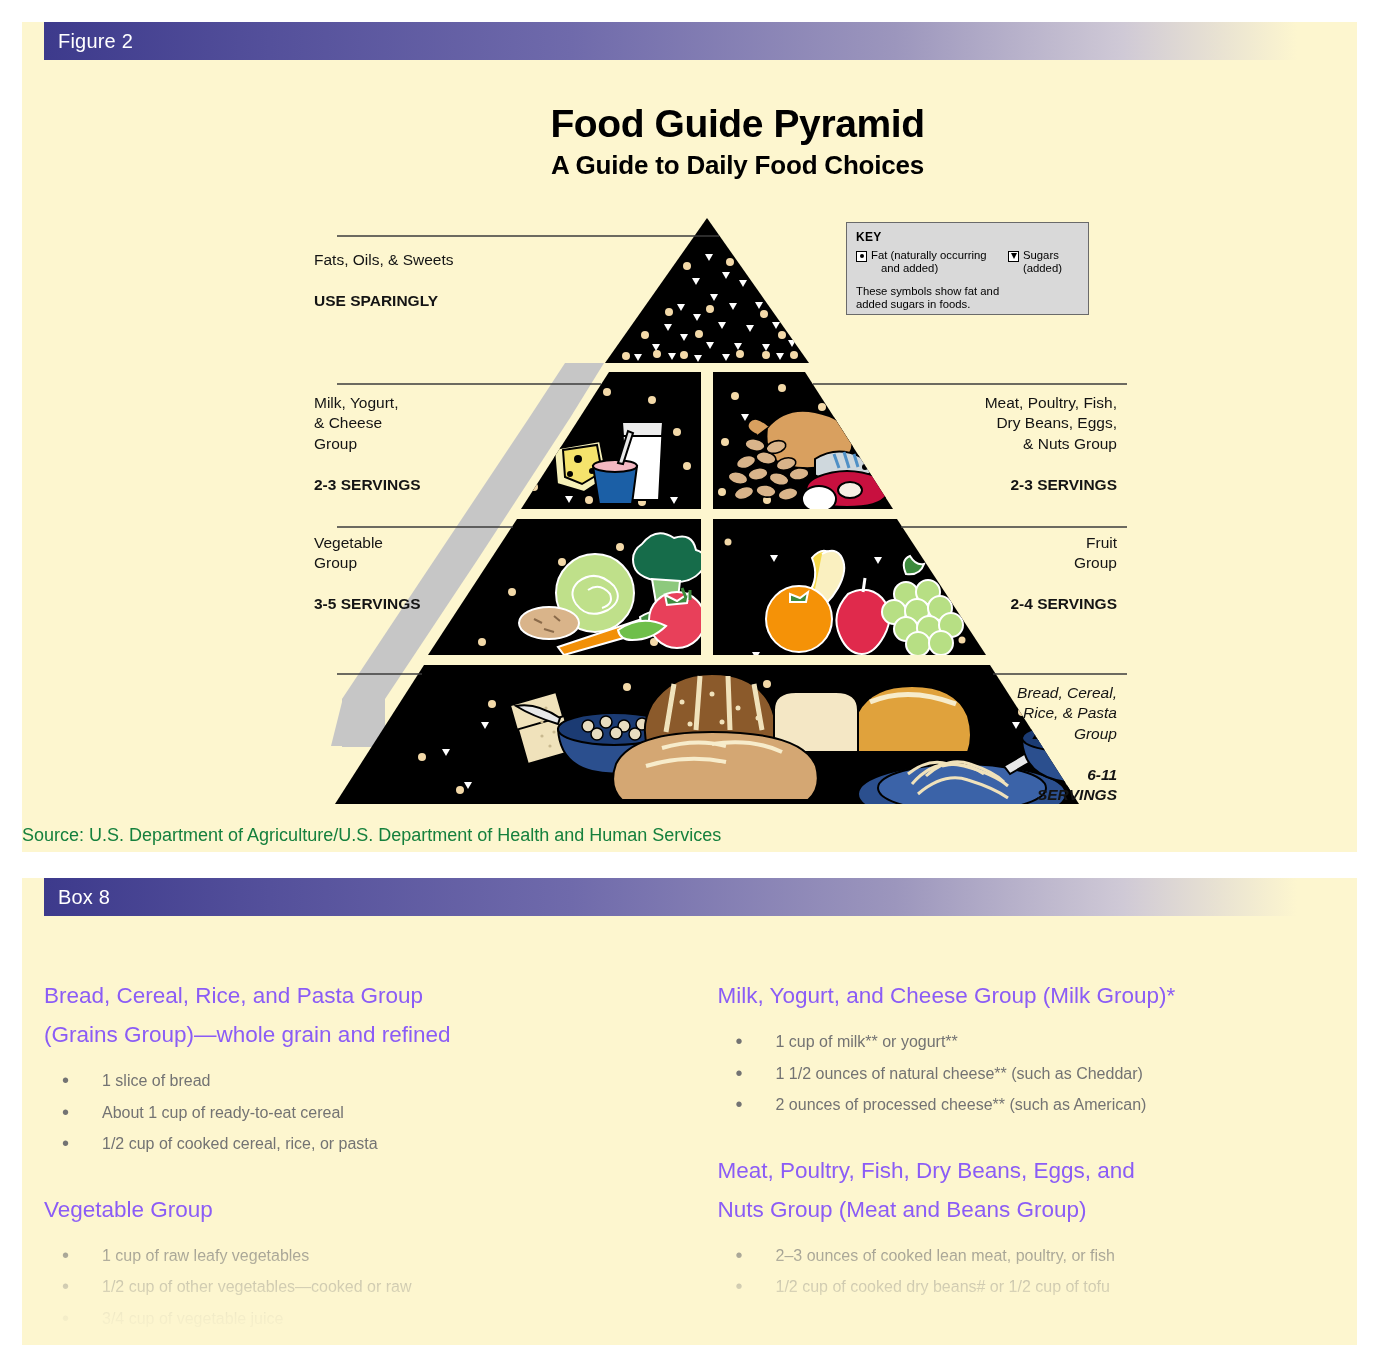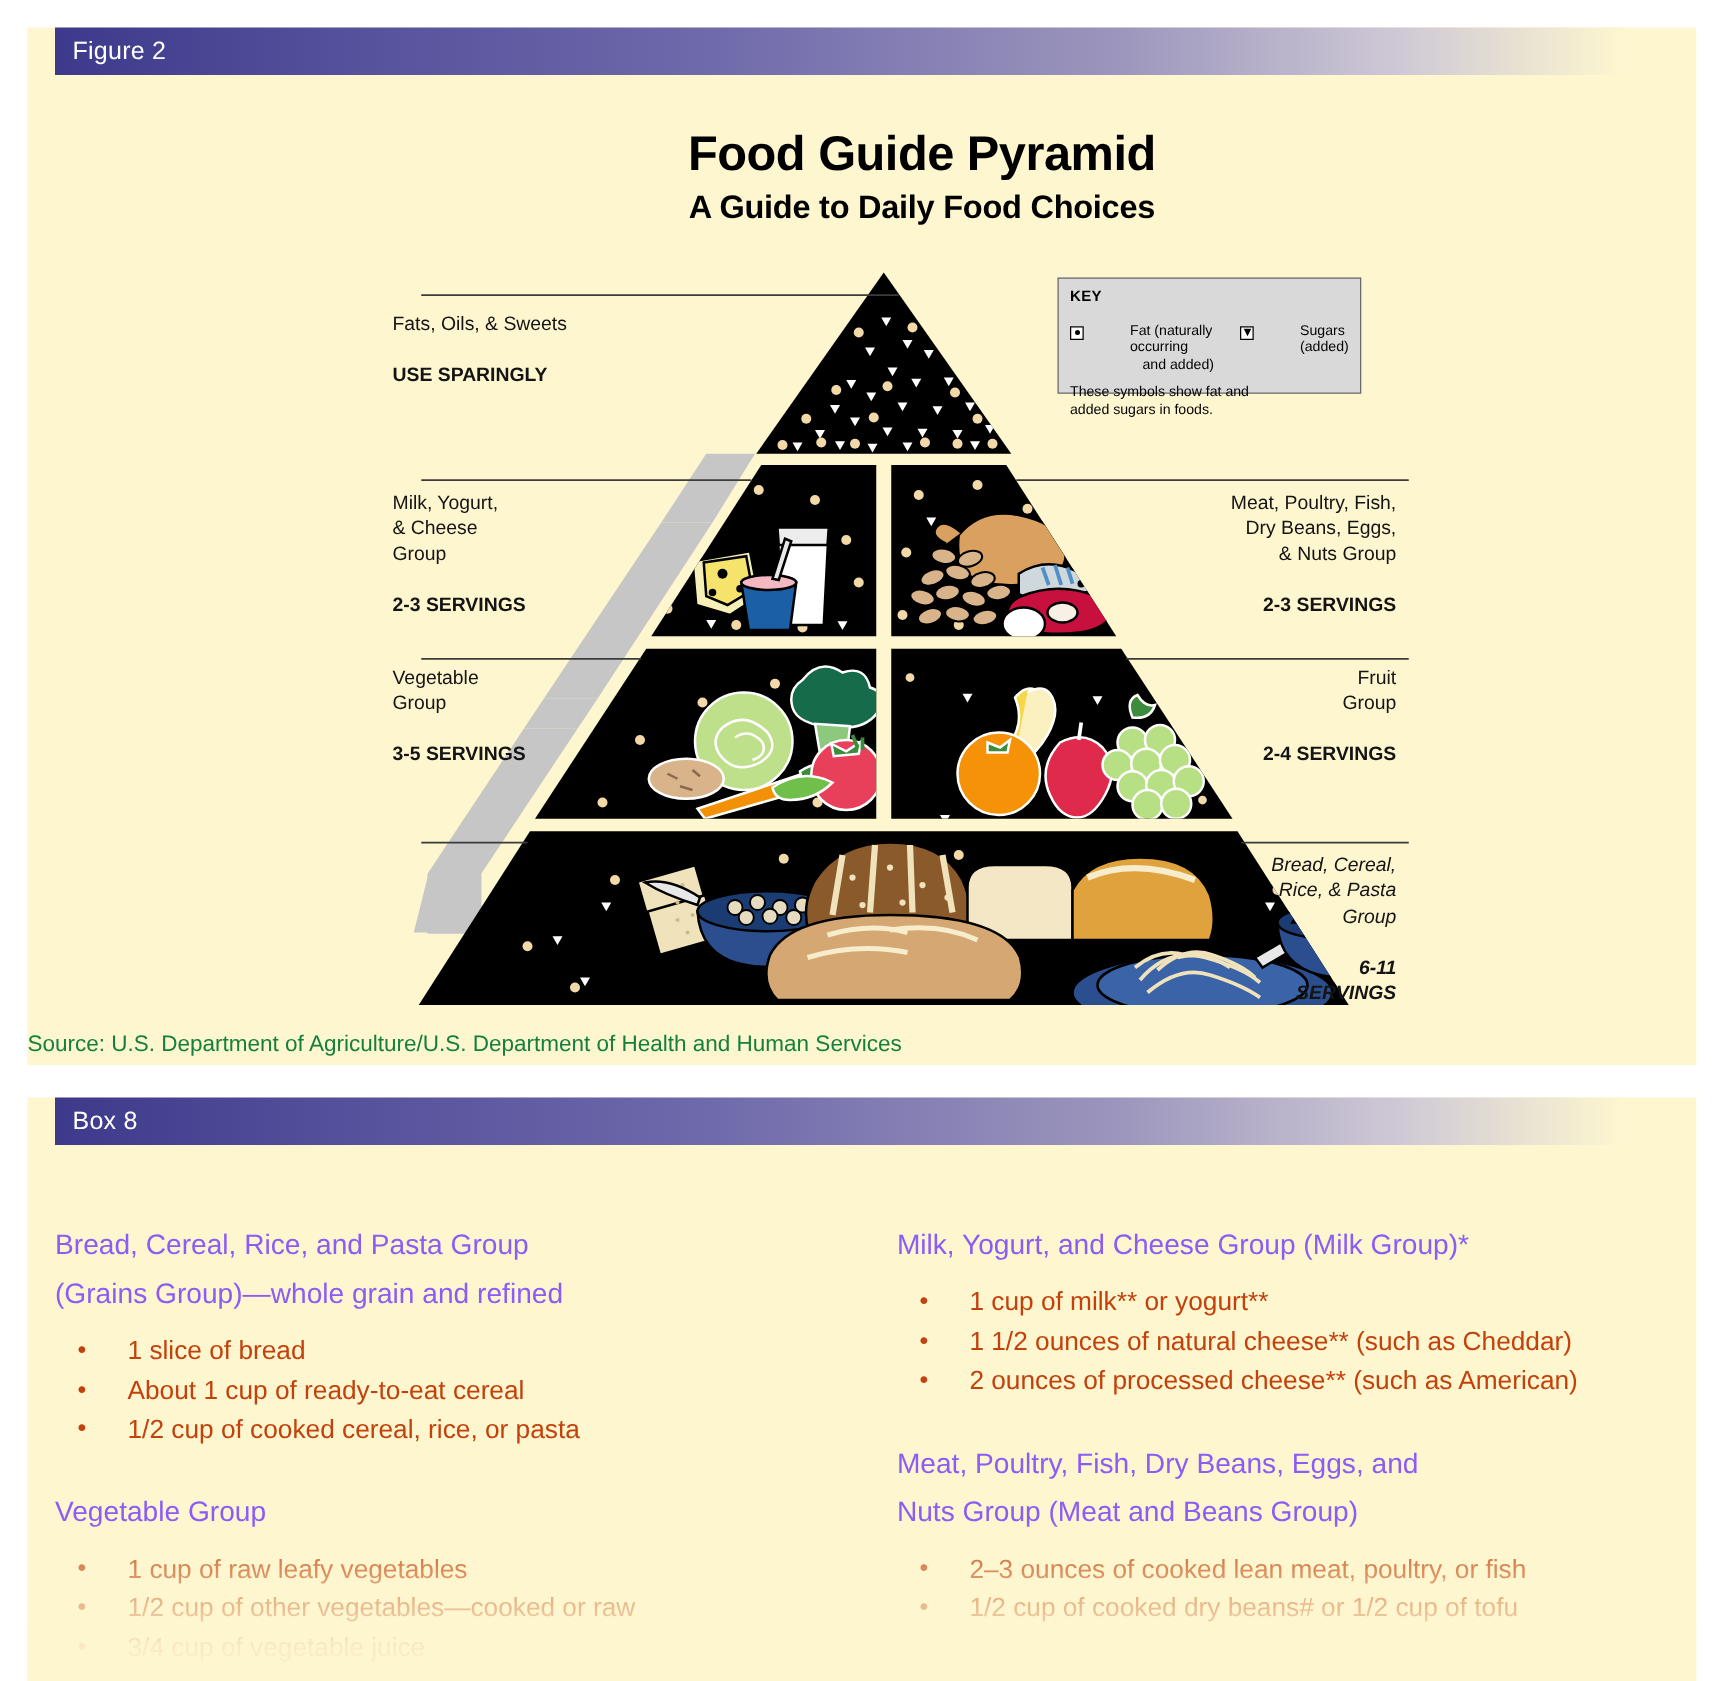--- a/index.html
+++ b/index.html
@@ -74,23 +74,23 @@
     left:824px; top:200px;
     width:243px; height:93px;
     background:#d9d9d9;
     border:1px solid #6a6a6a;
     box-sizing:border-box;
     padding:8px 9px 0 9px;
     font-size:11.3px;
     line-height:13.5px;
     color:#000;
   }
-  #key-title{ font-weight:bold; font-size:12px; margin-bottom:14px; letter-spacing:.3px;}
+  #key-title{ font-weight:bold; font-size:12px; margin-bottom:4px; letter-spacing:.3px;}
   .key-row{ display:flex; }
-  .key-item{ display:flex; align-items:flex-start;gap:33px; }
+  .key-item{ display:flex; align-items:flex-start; }
   .key-item.fat{ width:152px; }
   .sym{
     width:9px;height:9px;border:1px solid #000;background:#fff;
     margin-right:4px;margin-top:2px;flex:0 0 auto;
     display:flex;align-items:center;justify-content:center;
   }
   .sym .dot{ width:4px;height:4px;border-radius:50%;background:#000; }
   .sym .tri{ width:0;height:0;border-left:3.5px solid transparent;border-right:3.5px solid transparent;border-top:6px solid #000; }
   .key-note{ margin-top:9px; }
   .key-lbl{ display:block; }
@@ -114,21 +114,21 @@
     display:flex; gap:34px;
   }
   .col{ width:640px; }
   .grp-head{
     font-size:22.5px;line-height:39px;color:#8b5cf6;
     margin:0 0 12px 0;white-space:pre-line;
   }
   .grp-head.second{ margin-top:30px; }
   ul.items{ list-style:none;margin:0 0 0 0;padding:0; }
   ul.items li{
-    font-size:21px;line-height:30.5px;color:#c2410c;
+    font-size:16px;line-height:30.5px;color:#737373;
     padding-left:58px; position:relative; margin-bottom:1px;
   }
   ul.items li::before{
     content:"\2022"; position:absolute; left:18px; top:-1px; font-size:20px;
   }
   
   #box8-fade{
     position:absolute;left:0;bottom:0;width:100%;height:130px;
     background:linear-gradient(180deg,rgba(253,246,207,0) 0%,rgba(253,246,207,.55) 42%,rgba(253,246,207,.93) 78%,rgba(253,246,207,1) 100%);
     pointer-events:none;

